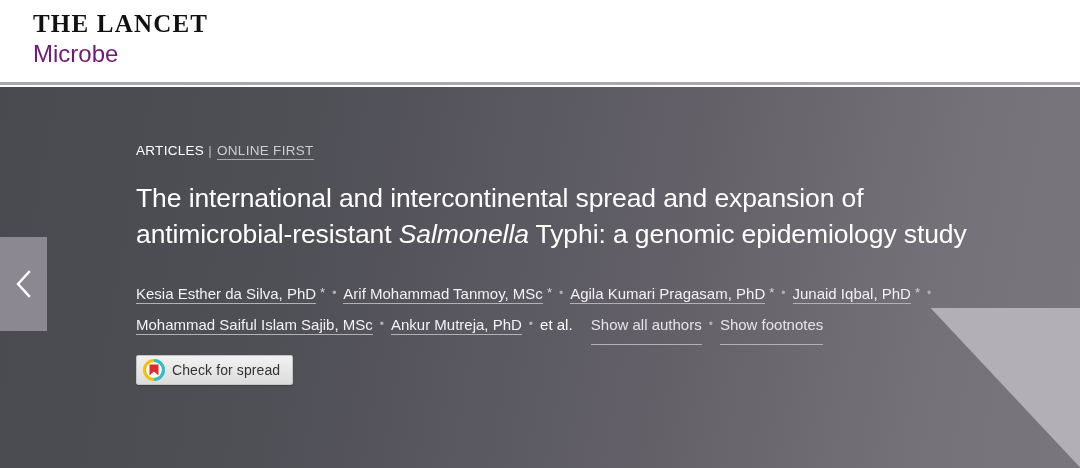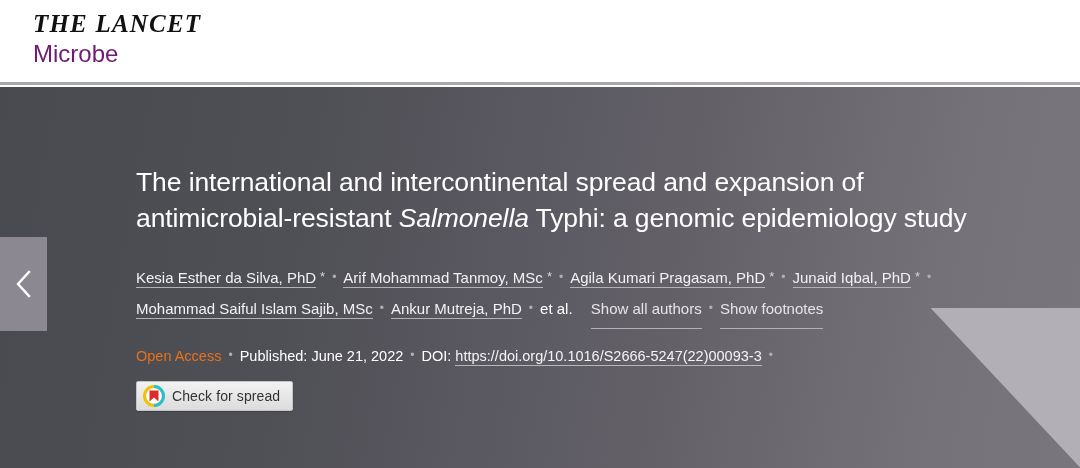--- a/index.html
+++ b/index.html
@@ -29,21 +29,20 @@
     top: 10px;
   }
   .brand-main {
     font-family: "Liberation Serif", serif;
     font-size: 25px;
     font-weight: bold;
     color: #111111;
     letter-spacing: 1.2px;
     line-height: 28px;
     white-space: nowrap;
-    font-style: italic;
   }
   .brand-sub {
     font-family: "Liberation Sans", sans-serif;
     font-size: 24px;
     font-weight: normal;
     color: #701a75;
     line-height: 30px;
     margin-top: 1px;
     white-space: nowrap;
   }
@@ -250,30 +249,30 @@
   <div class="carousel-prev">
     <span>
       <svg width="20" height="32" viewBox="0 0 20 32" aria-hidden="true">
         <polyline points="15,4 4,16 15,28" fill="none" stroke="#ffffff" stroke-width="2.4" stroke-linecap="square" stroke-linejoin="miter"></polyline>
       </svg>
     </span>
   </div>
 
   <div class="article">
 
+    <div class="kicker">
+      <span>ARTICLES</span><span class="sep">|</span><span class="online-first">ONLINE FIRST</span>
+    </div>
 
     <h1 class="title"><span>The international and intercontinental spread and expansion of antimicrobial-resistant </span><em>Salmonella</em><span> Typhi: a genomic epidemiology study</span></h1>
 
     <div class="authors">
       <span class="author-link">Kesia Esther da Silva, PhD</span><span class="star">*</span><span class="dot">•</span><span class="author-link">Arif Mohammad Tanmoy, MSc</span><span class="star">*</span><span class="dot">•</span><span class="author-link">Agila Kumari Pragasam, PhD</span><span class="star">*</span><span class="dot">•</span><span class="author-link">Junaid Iqbal, PhD</span><span class="star">*</span><span class="dot">•</span><br><span class="author-link">Mohammad Saiful Islam Sajib, MSc</span><span class="dot">•</span><span class="author-link">Ankur Mutreja, PhD</span><span class="dot">•</span><span class="etal">et al.</span><span class="dot" style="opacity:0">•</span><span class="action-link">Show all authors</span><span class="dot">•</span><span class="action-link">Show footnotes</span>
     </div>
 
-    <div class="pubmeta">
-      <span class="open-access">Open Access</span><span class="dot">•</span><span>Published:</span>&nbsp;<span>June 21, 2022</span><span class="dot">•</span><span>DOI:</span>&nbsp;<span class="doi-link">https://doi.org/10.1016/S2666-5247(22)00093-3</span><span class="dot">•</span>
-    </div>
 
     <div class="crossmark">
       <span class="crossmark-logo">
         <svg width="22" height="22" viewBox="0 0 44 44" aria-hidden="true">
           <circle cx="22" cy="22" r="19" fill="none" stroke="#f2c100" stroke-width="6"></circle>
           <path d="M22 3 A19 19 0 0 1 22 41" fill="none" stroke="#25c1d8" stroke-width="6"></path>
           <circle cx="22" cy="22" r="15" fill="#ffffff"></circle>
           <path d="M13 11 h18 v22 l-9 -8 l-9 8 Z" fill="#e02b2b"></path>
         </svg>
       </span>

